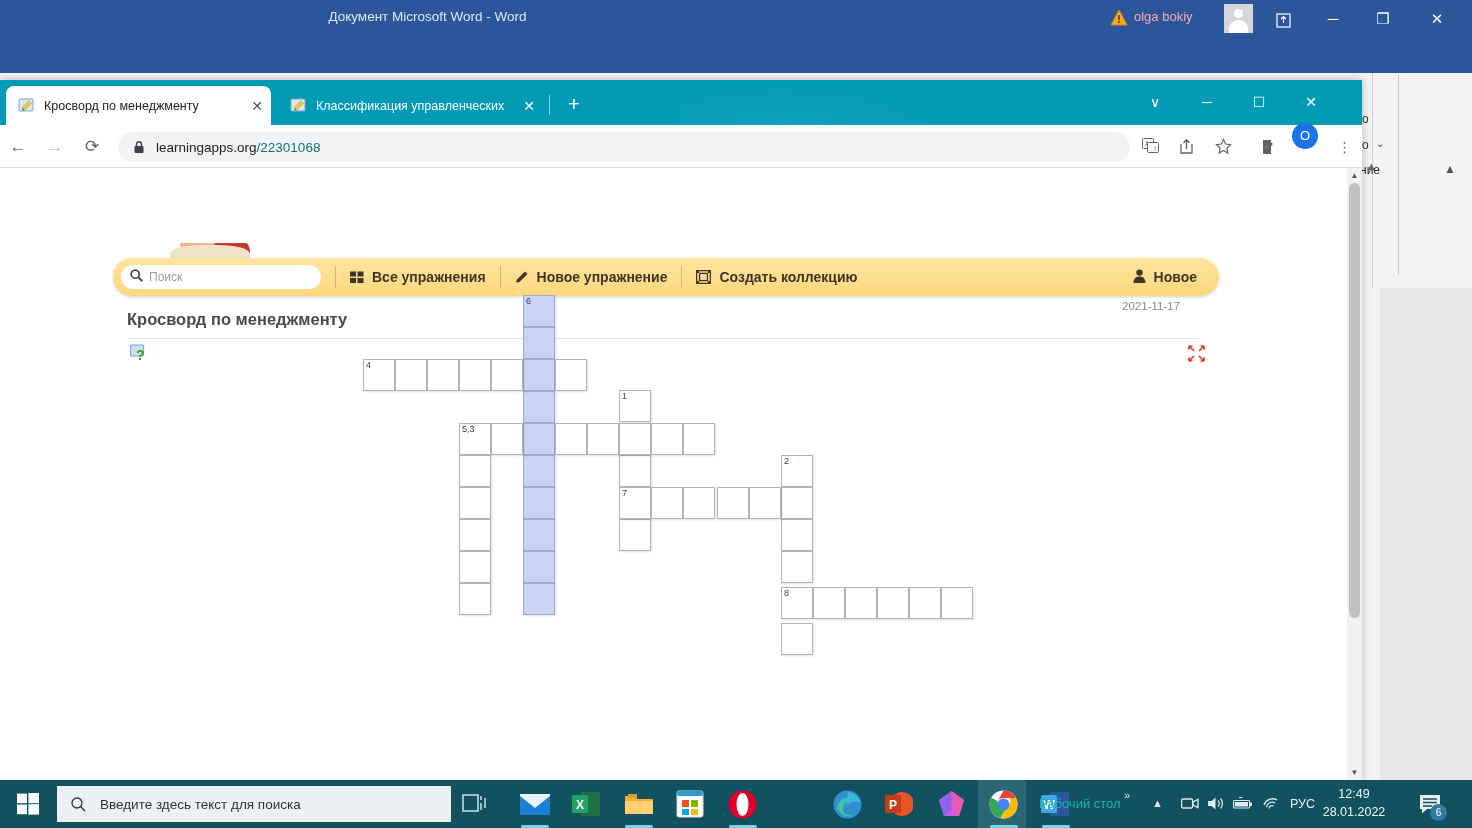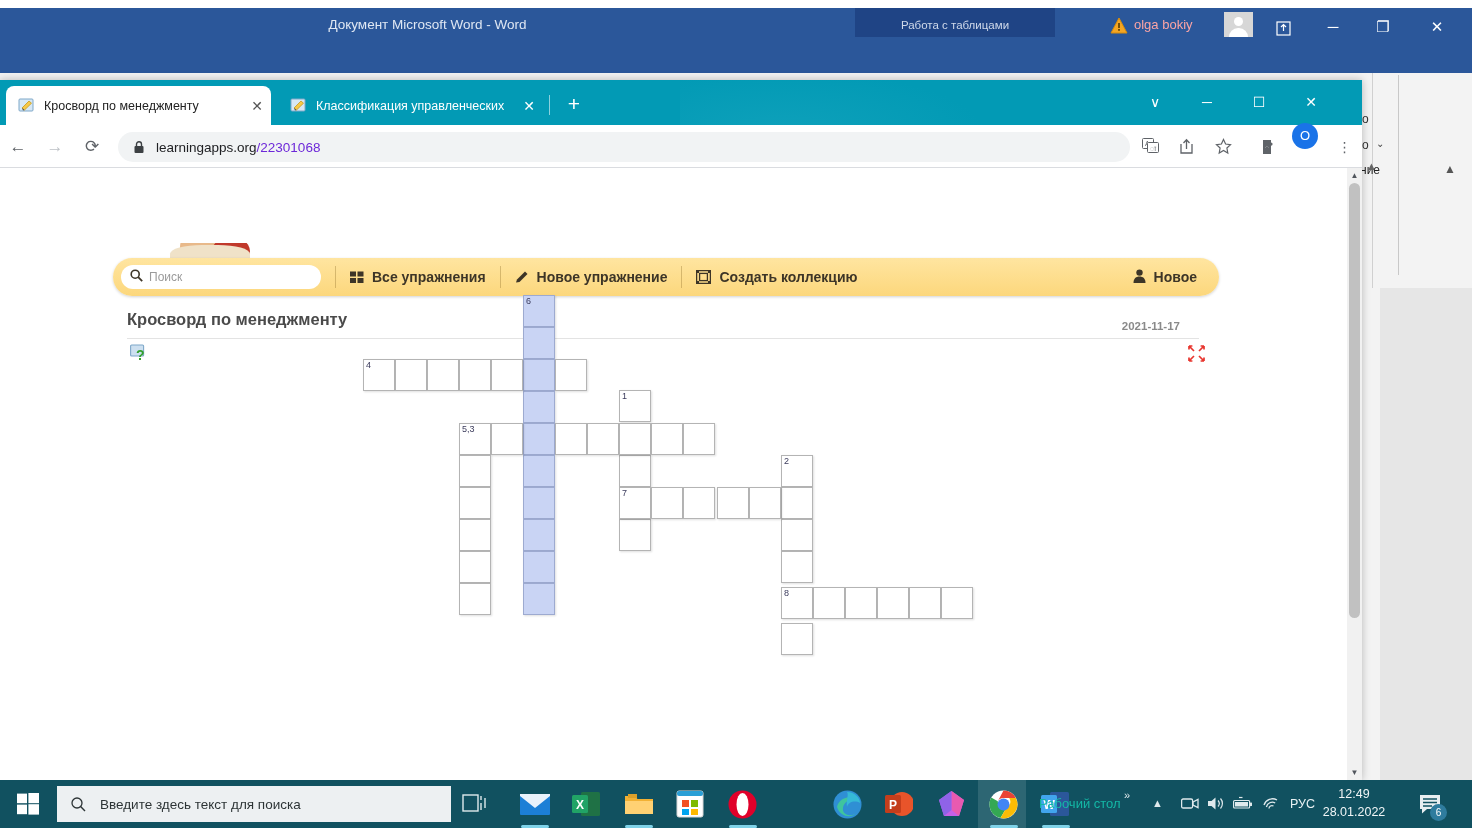--- a/index.html
+++ b/index.html
@@ -11,21 +11,20 @@
   }
 
   
   #word-window {
     position: absolute; left: 0; top: 0; width: 1472px; height: 780px;
     background: #ffffff;
   }
   .word-titlebar {
     position: absolute; left: 0; top: 0; width: 1472px; height: 37px;
     background: #2b579a;
-    margin-top: 8px;
   }
   .word-title-text {
     position: absolute; left: 0; top: 9px; width: 855px;
     text-align: center; color: #dfe7f3; font-size: 13.5px;
     white-space: nowrap;
   }
   .word-tabletools {
     position: absolute; left: 855px; top: 0; width: 200px; height: 37px;
     background: #1f4485;
   }
@@ -183,21 +182,21 @@
     text-align: center; line-height: 26px; font-size: 17px; color: #5f6368;
   }
   .nav-btn.disabled { color: #bdc1c6; }
   .omnibox {
     position: absolute; left: 118px; top: 7px; width: 1012px; height: 30px;
     background: #f1f3f4; border-radius: 15px;
     display: flex; align-items: center; padding-left: 15px;
   }
   .lock-icon { width: 12px; height: 14px; position: relative; margin-right: 11px; }
   .url-text { font-size: 13.5px; color: #202124; white-space: nowrap; }
-  .url-text .dim { color: #6d28d9; }
+  .url-text .dim { color: #0f766e; }
   .omni-icon {
     position: absolute; top: 13px; width: 19px; height: 19px;
     color: #5f6368; font-size: 14px; text-align: center; line-height: 19px;
   }
   .profile-circle {
     position: absolute; left: 1292px; top: 131px; width: 26px; height: 26px;
     border-radius: 50%; background: #1a73e8; color: #fff;
     font-size: 13px; text-align: center; line-height: 26px;
   }
 
@@ -353,23 +352,20 @@
     font-size: 10px; text-align: center; line-height: 17px;
   }
 </style>
 </head>
 <body>
 
 <div id="word-window">
 
   <div class="word-titlebar">
     <div class="word-title-text">Документ Microsoft Word  -  Word</div>
-    <div class="word-tabletools">
-      <span>Работа с таблицами</span>
-    </div>
     <div class="word-warn-icon">
       <svg width="18" height="17" viewBox="0 0 18 17">
           <polygon points="9,1 17,16 1,16" fill="#f5a623" stroke="#d98d0b" stroke-width="1"></polygon>
           <rect x="8.2" y="6" width="1.6" height="5" fill="#5a3b00"></rect>
           <rect x="8.2" y="12" width="1.6" height="1.8" fill="#5a3b00"></rect>
         </svg>
     </div>
     <div class="word-user">olga bokiy</div>
     <div class="word-avatar">
       <div class="head"></div>
@@ -584,21 +580,21 @@
           <svg width="13" height="14" viewBox="0 0 13 14">
               <circle cx="6.5" cy="3.6" r="3.2" fill="#3d3527"></circle>
               <path d="M0.5 14 C0.5 9.6 3 7.6 6.5 7.6 C10 7.6 12.5 9.6 12.5 14 Z" fill="#3d3527"></path>
             </svg>
         </span>
         <span>Новое</span>
       </div>
     </div>
 
     <div class="la-title" style="top:142px;">Кросворд по менеджменту</div>
-    <div class="la-date" style="top:152px;font-weight:bold;">2021-11-17</div>
+    <div class="la-date" style="top:132px;">2021-11-17</div>
     <div class="la-hr" style="top:170px;"></div>
 
     <div class="la-help-icon" style="top:176px;">
       <svg width="19" height="19" viewBox="0 0 19 19">
           <rect x="0.6" y="1" width="13" height="11" rx="1" fill="#cde0f0" stroke="#7fa8c9" stroke-width="1.1"></rect>
           <text x="6" y="16" font-size="14" font-weight="bold" fill="#33a02c" font-family="sans-serif">?</text>
         </svg>
     </div>
 
     <div class="la-fullscreen-icon" style="top:177px;">

